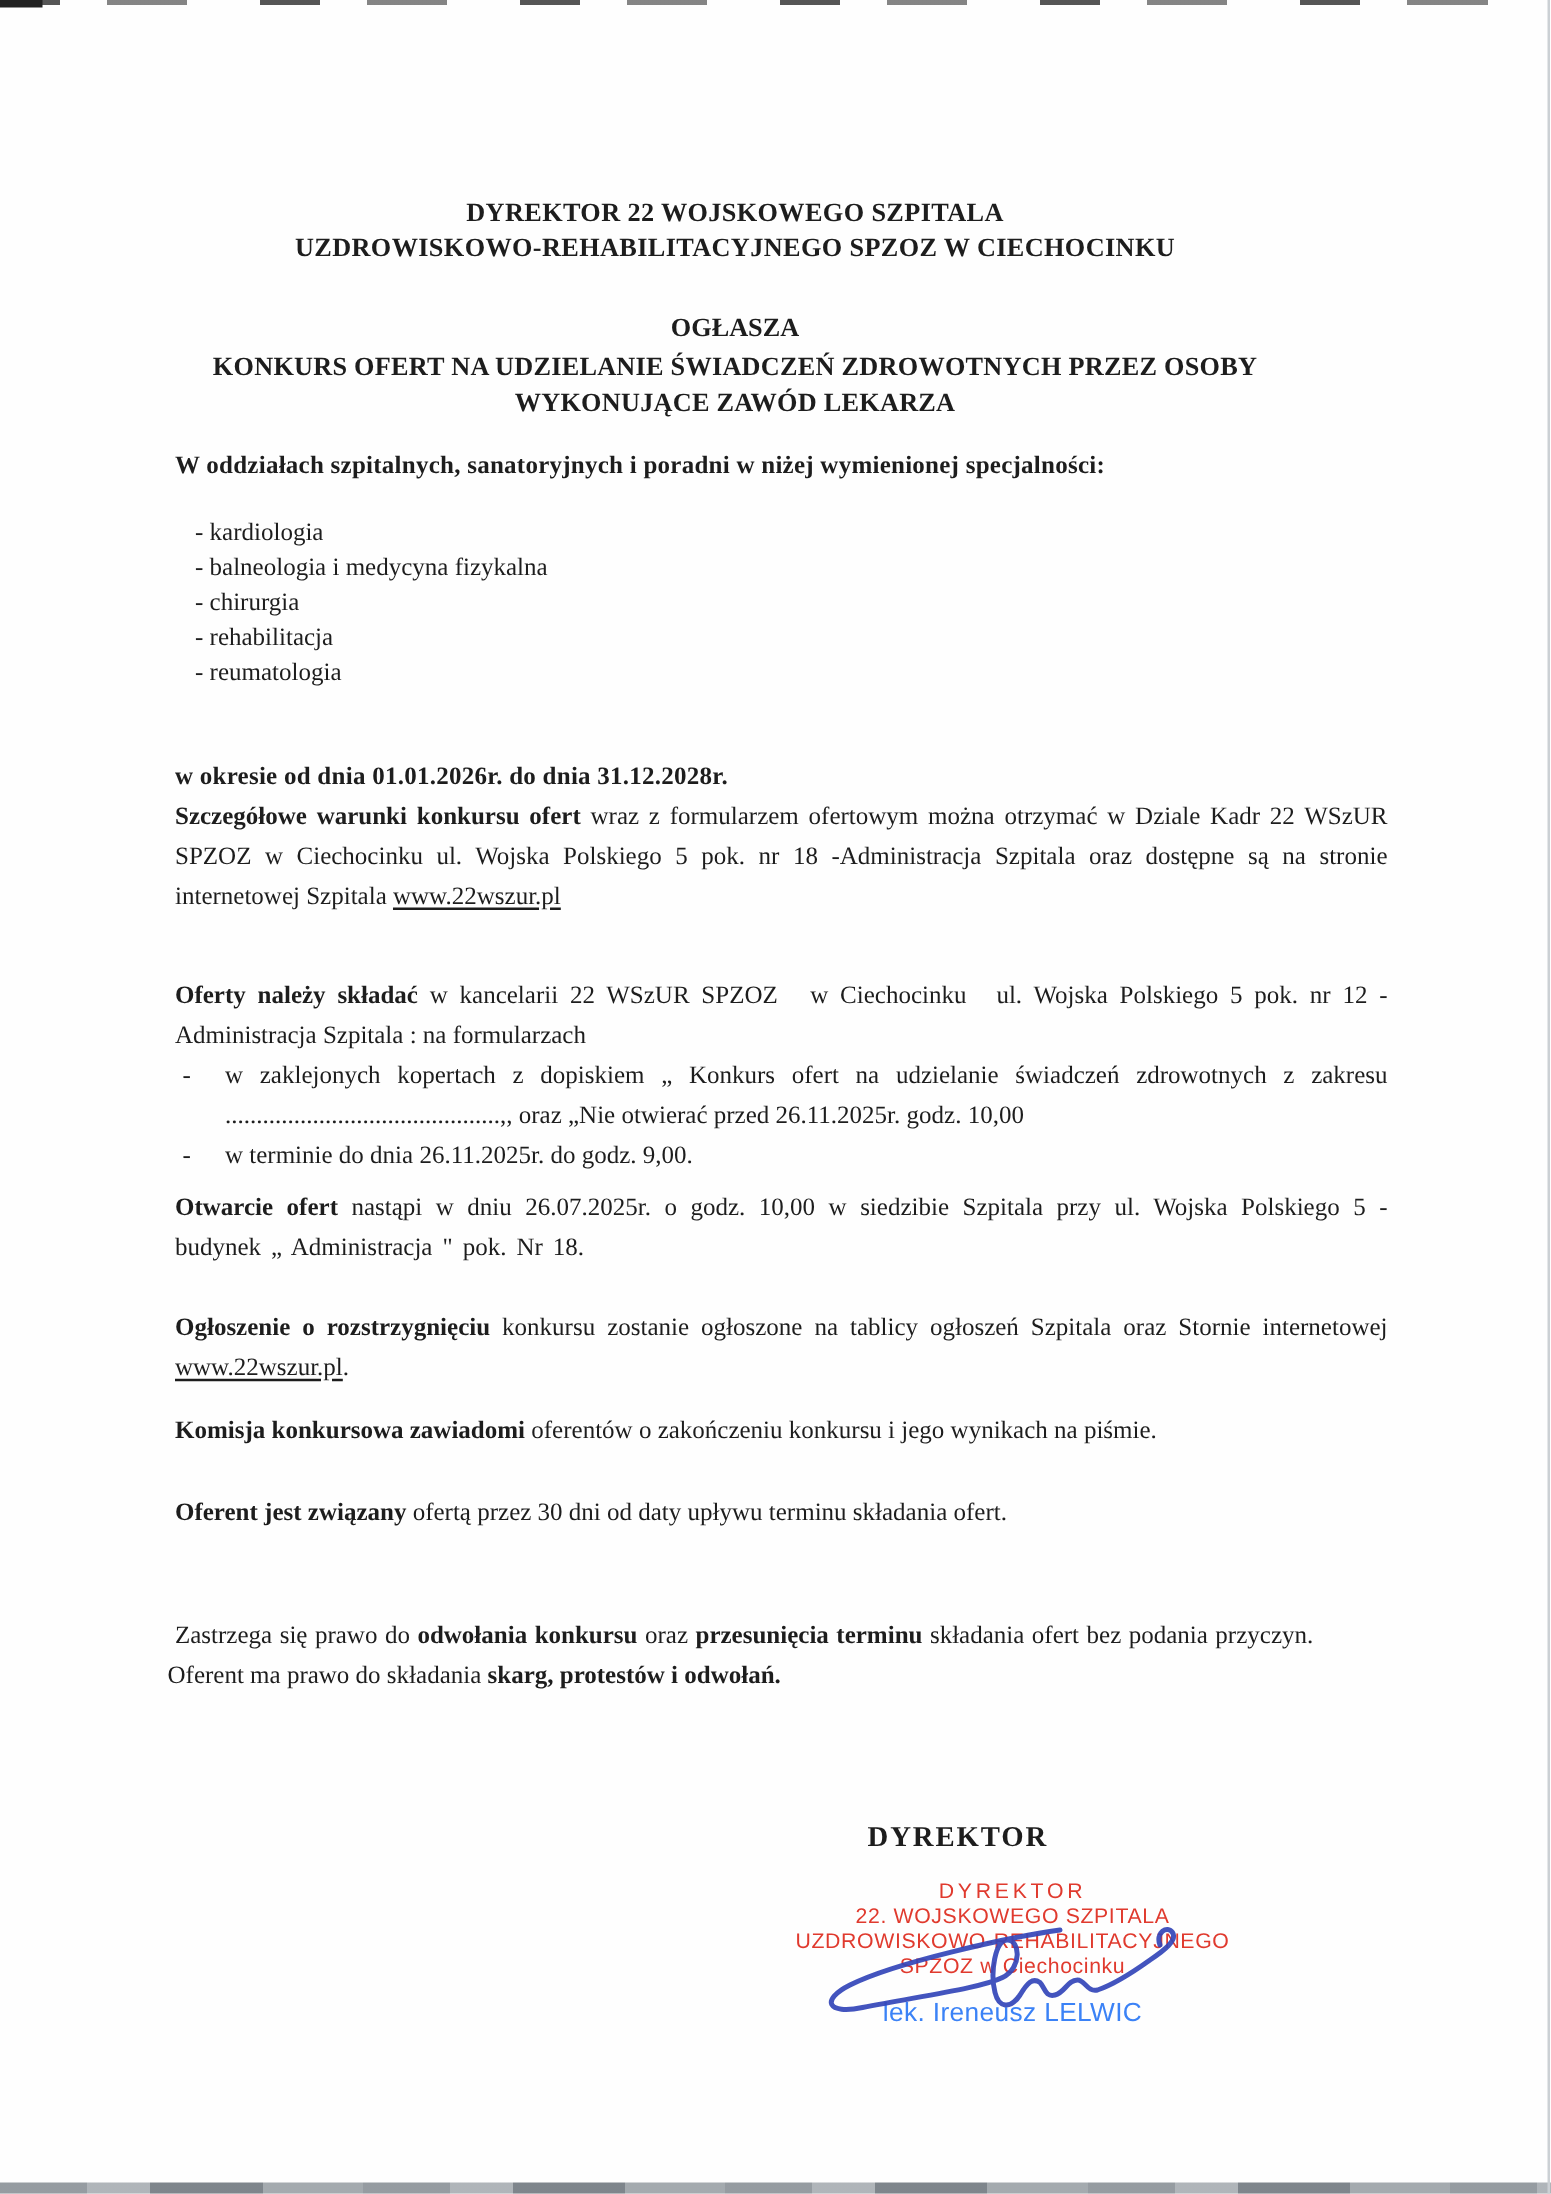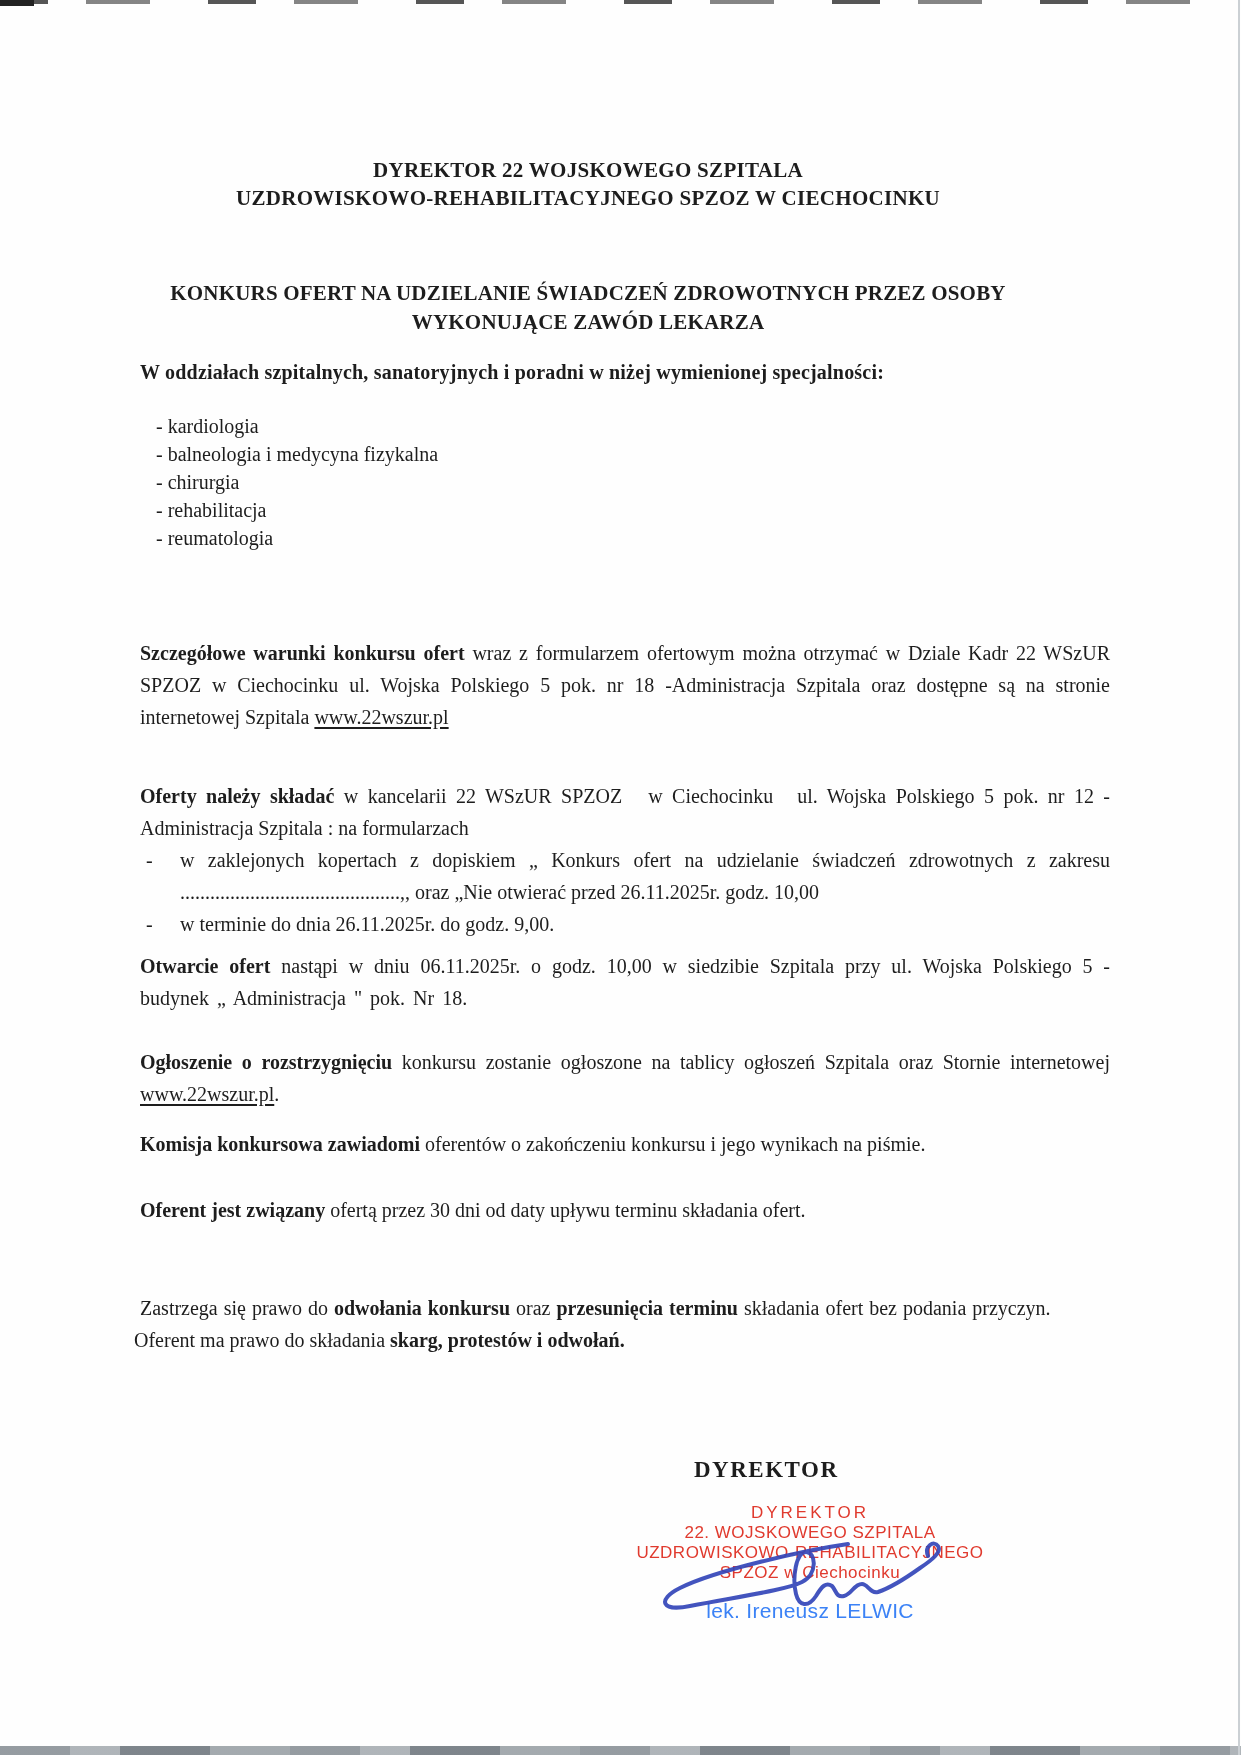--- a/index.html
+++ b/index.html
@@ -82,51 +82,53 @@
   <div class="scan-top"></div>
   <div class="scan-corner"></div>
   <div class="scan-bottom"></div>
   <div class="scan-right"></div>
 
   <div class="abs hdr">
     <div>DYREKTOR 22 WOJSKOWEGO SZPITALA</div>
     <div>UZDROWISKOWO-REHABILITACYJNEGO SPZOZ W CIECHOCINKU</div>
   </div>
 
+  <div class="abs announce">OGŁASZA</div>
 
   <div class="abs subject">
     <div>KONKURS OFERT NA UDZIELANIE ŚWIADCZEŃ ZDROWOTNYCH PRZEZ OSOBY</div>
     <div>WYKONUJĄCE ZAWÓD LEKARZA</div>
   </div>
 
   <div class="abs intro">W oddziałach szpitalnych, sanatoryjnych i poradni w niżej wymienionej specjalności:</div>
 
   <ul class="abs specialties">
     <li>- kardiologia</li>
     <li>- balneologia i medycyna fizykalna</li>
     <li>- chirurgia</li>
     <li>- rehabilitacja</li>
     <li>- reumatologia</li>
   </ul>
 
+  <div class="abs period">w okresie od dnia 01.01.2026r. do dnia 31.12.2028r.</div>
 
   <div class="abs para p-warunki">
     <span class="bold">Szczegółowe warunki konkursu ofert</span><span> wraz z formularzem ofertowym można otrzymać w Dziale Kadr 22 WSzUR SPZOZ w Ciechocinku ul. Wojska Polskiego 5 pok. nr 18 -Administracja Szpitala oraz dostępne są na stronie internetowej Szpitala </span><span class="doclink">www.22wszur.pl</span>
   </div>
 
   <div class="abs para p-oferty">
     <div><span class="bold">Oferty należy składać</span><span> w kancelarii 22 WSzUR SPZOZ</span><span class="gap1"></span><span>w Ciechocinku</span><span class="gap2"></span><span>ul. Wojska Polskiego 5 pok. nr 12 - Administracja Szpitala : na formularzach</span></div>
     <ul class="bullets">
       <li><span class="marker">-</span><span>w zaklejonych kopertach z dopiskiem „ Konkurs ofert na udzielanie świadczeń zdrowotnych z zakresu ............................................,, oraz „Nie otwierać przed 26.11.2025r. godz. 10,00</span></li>
       <li><span class="marker">-</span><span>w terminie do dnia 26.11.2025r. do godz. 9,00.</span></li>
     </ul>
   </div>
 
   <div class="abs para p-otwarcie">
-    <span class="bold">Otwarcie ofert</span><span> nastąpi w dniu 06.11.2025r. o godz. 10,00 w siedzibie Szpitala przy ul. Wojska Polskiego 5 - budynek „ Administracja " pok. Nr 18.</span>
+    <span class="bold">Otwarcie ofert</span><span> nastąpi w dniu 26.07.2025r. o godz. 10,00 w siedzibie Szpitala przy ul. Wojska Polskiego 5 - budynek „ Administracja " pok. Nr 18.</span>
   </div>
 
   <div class="abs para p-ogloszenie">
     <span class="bold">Ogłoszenie o rozstrzygnięciu</span><span> konkursu zostanie ogłoszone na tablicy ogłoszeń Szpitala oraz Stornie internetowej </span><span class="doclink">www.22wszur.pl</span><span>.</span>
   </div>
 
   <div class="abs para p-komisja">
     <span class="bold">Komisja konkursowa zawiadomi</span><span> oferentów o zakończeniu konkursu i jego wynikach na piśmie.</span>
   </div>
 

